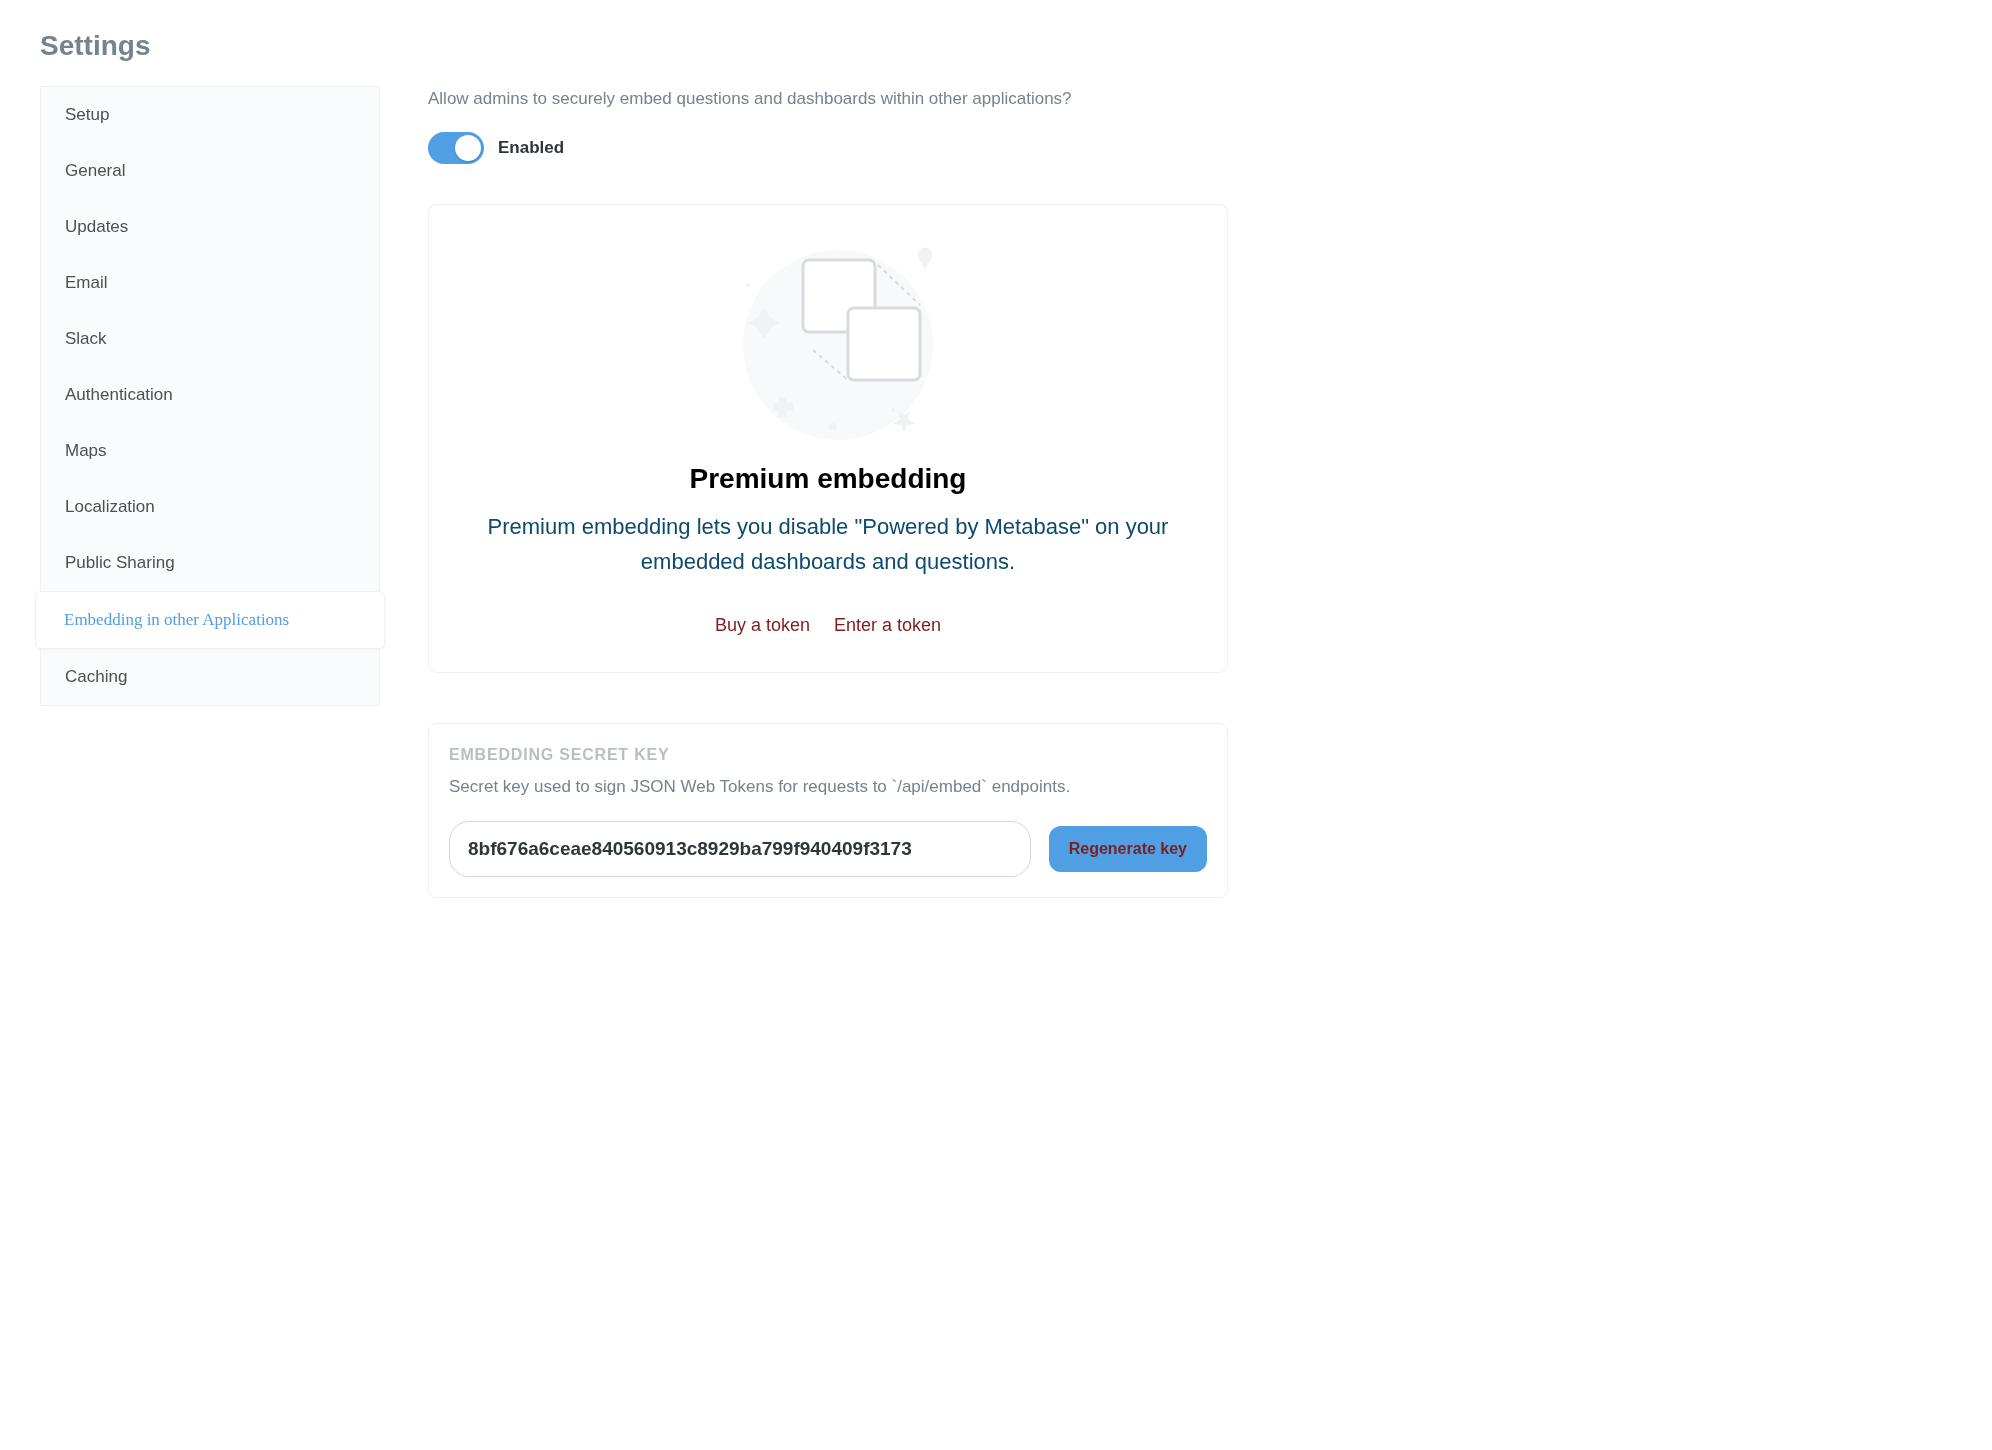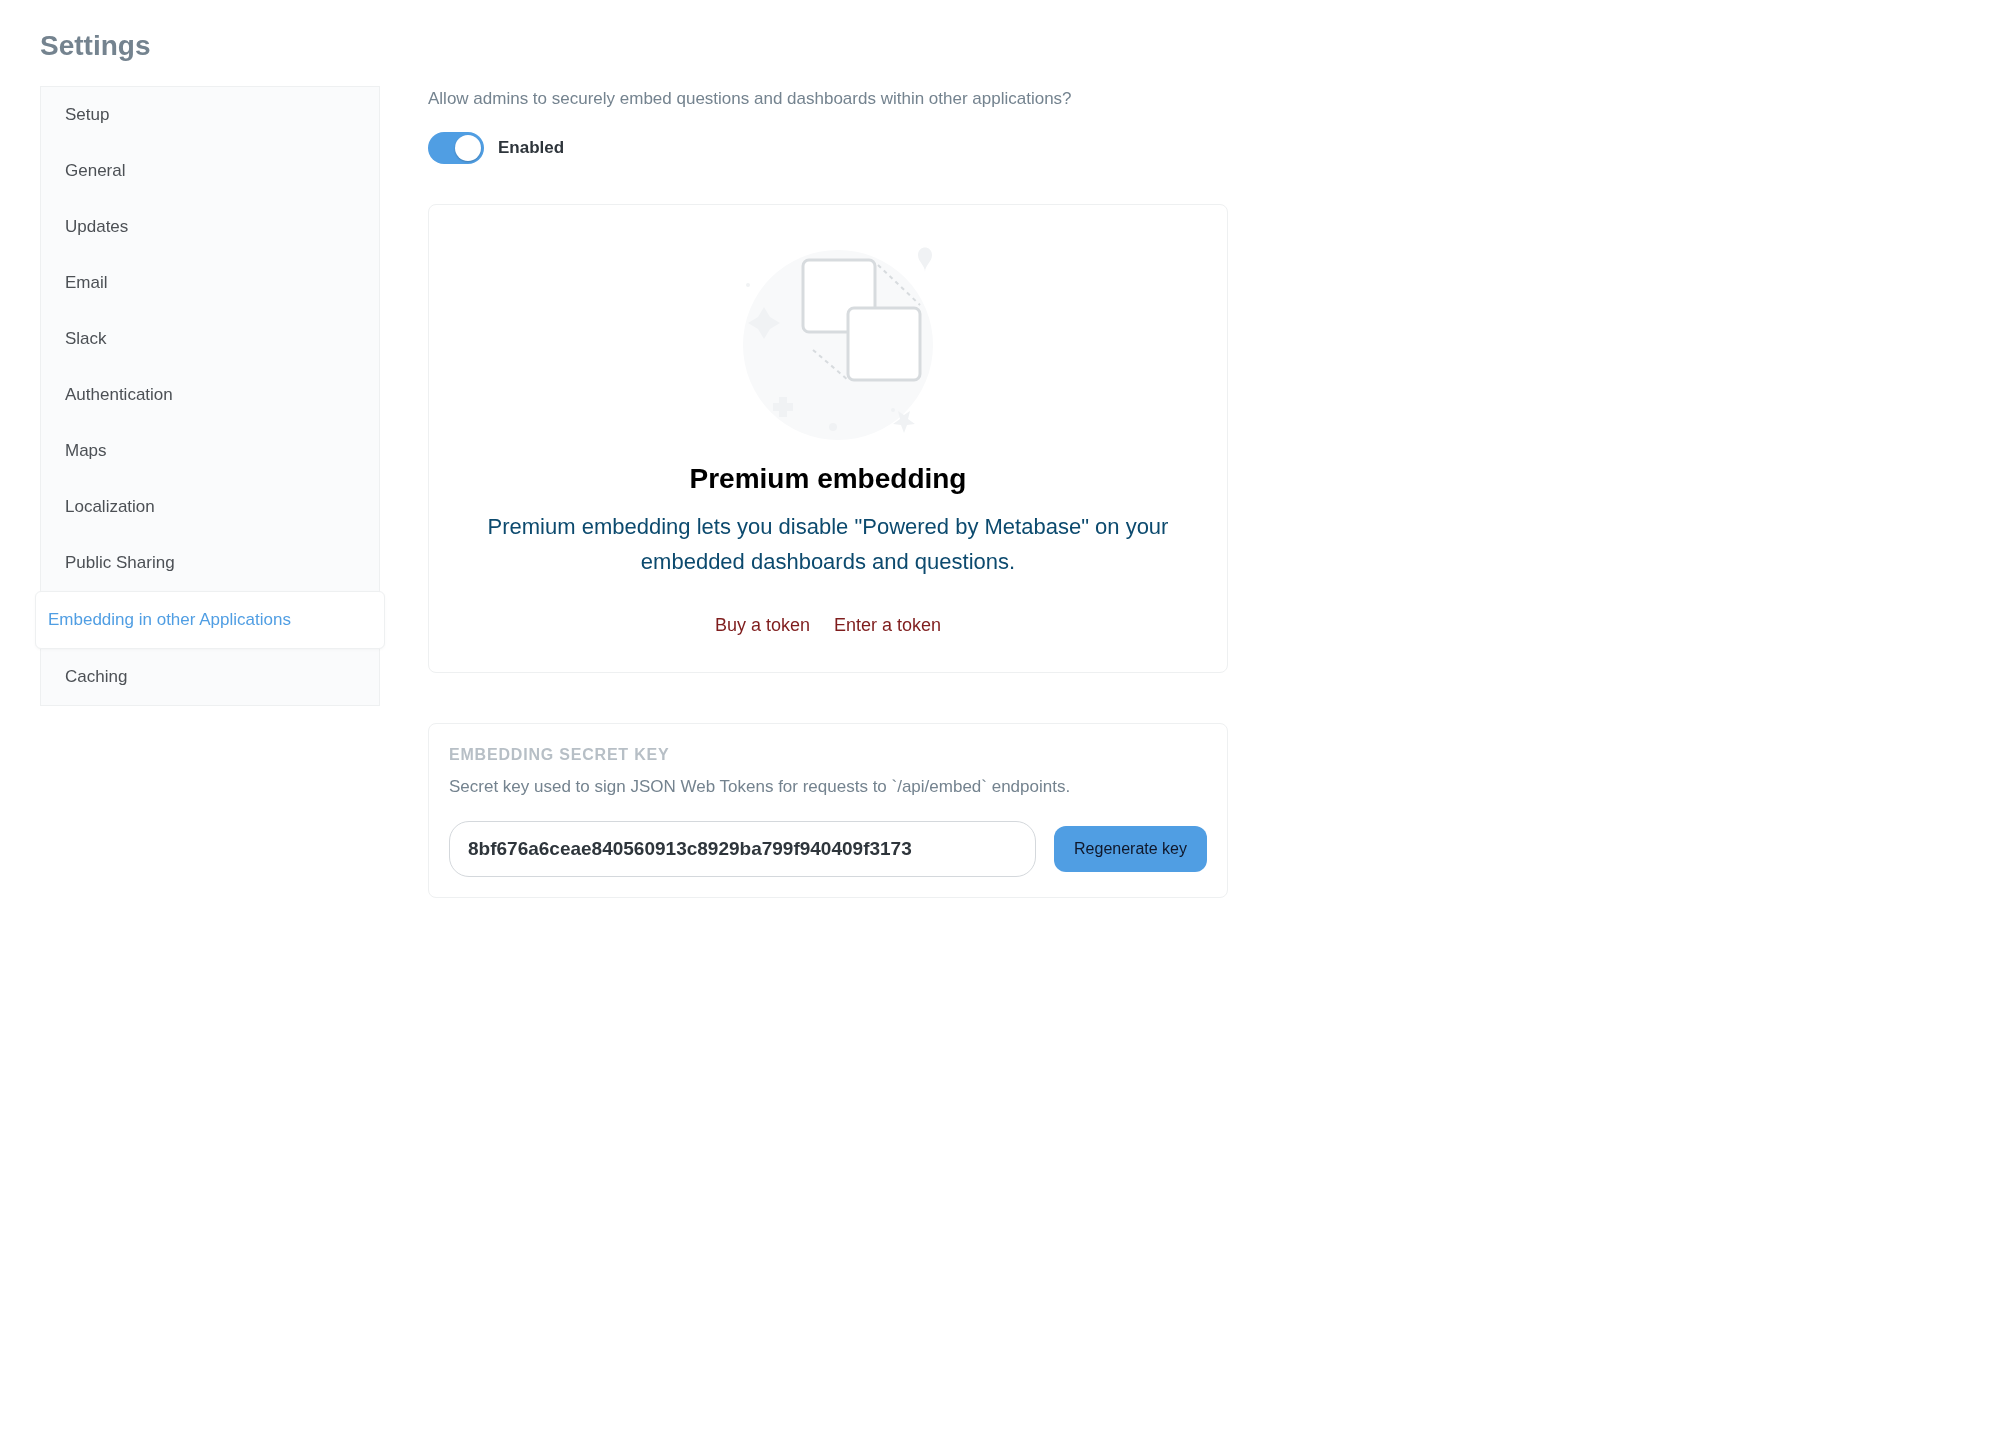--- a/index.html
+++ b/index.html
@@ -38,23 +38,24 @@
       color: #4c5055;
       cursor: pointer;
       background: transparent;
     }
     .sidebar-item.active {
       background: #ffffff;
       color: #509ee3;
       border: 1px solid #eef0f1;
       border-radius: 6px;
       margin: 0 -6px;
-      padding: 18px 12px;
+      padding: 18px 28px;
       position: relative;
       box-shadow: 0 1px 3px rgba(0,0,0,0.03);
+      font-family: Liberation Serif, serif;
     }
     .main {
       flex: 1;
       max-width: 800px;
     }
     .section-title {
       font-size: 16px;
       font-weight: 700;
       letter-spacing: 0.8px;
       color: #b7bfc6;
@@ -157,26 +158,26 @@
       font-size: 19px;
       font-weight: 700;
       color: #2e353b;
       font-family: inherit;
       overflow: hidden;
       white-space: nowrap;
       text-overflow: clip;
     }
     .regen-btn {
       background: #509ee3;
-      color: #0f172a;
+      color: #7f1d1d;
       border: none;
       border-radius: 12px;
       padding: 14px 20px;
       font-size: 16px;
-      font-weight: 400;
+      font-weight: 700;
       cursor: pointer;
     }
   </style>
 </head>
 <body>
 
 <div class="page-title">Settings</div>
 
 <div class="layout">
   <div class="sidebar" id="sidebar">

